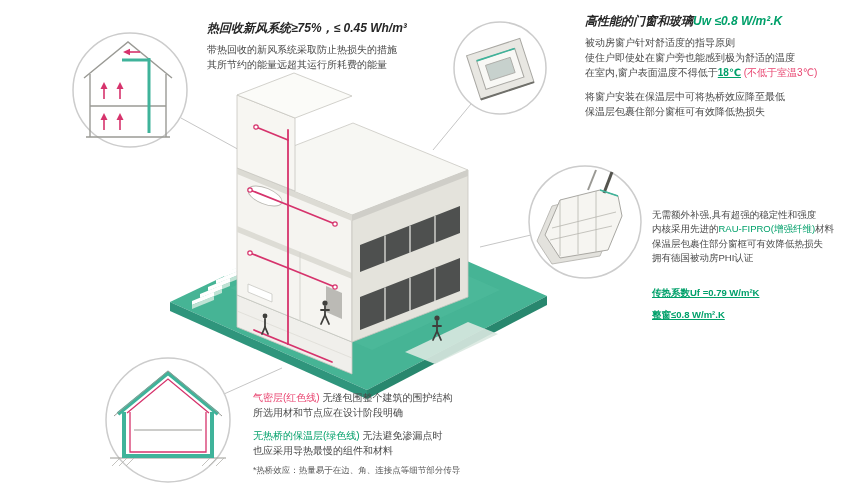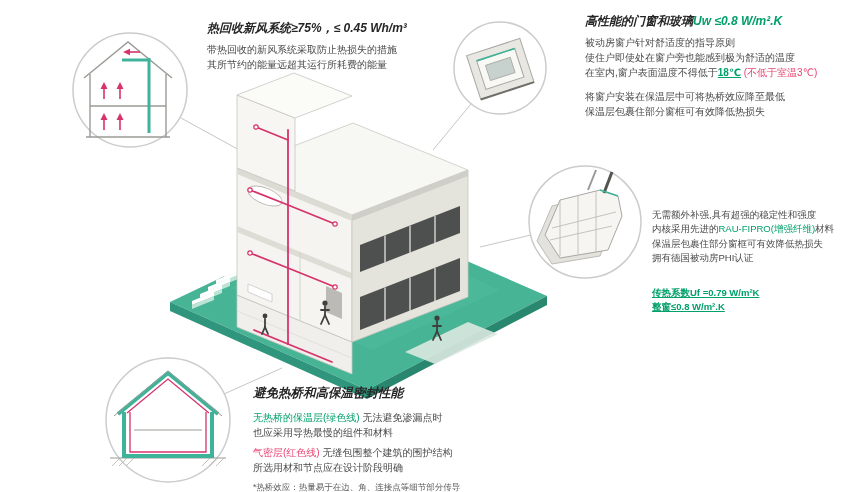--- a/index.html
+++ b/index.html
@@ -11,21 +11,21 @@
     overflow:hidden;
     color:#454545;
   }
   svg.art { position:absolute; left:0; top:0; }
   .txt { position:absolute; }
   .line { white-space:nowrap; }
   .title { font-weight:bold; color:#262626; font-size:12px; white-space:nowrap;font-style:italic; }
   .title-lg { font-size:12.5px; }
   .body { font-size:10px; line-height:1.5; color:#4a4a4a; margin-top:5px; }
   .body-sm { font-size:9.5px; line-height:1.5; color:#4a4a4a; }
-  .green { color:#00a06a; }
+  .green { color:#00a06a;margin-top:8px; }
   .red { color:#e8436f; }
   .bold { font-weight:bold;text-decoration:underline; }
   .footnote { font-size:8.5px; color:#5a5a5a; margin-top:7px; white-space:nowrap; }
 </style>
 </head>
 <body>
 
 <svg class="art" width="865" height="492" viewBox="0 0 865 492">
 
   <g stroke="#c6c6c6" stroke-width="1">
@@ -240,27 +240,26 @@
   <div class="line">
     <span>内核采用先进的</span><span class="green">RAU-FIPRO(增强纤维)</span><span>材料</span>
   </div>
   <div class="line">保温层包裹住部分窗框可有效降低热损失</div>
   <div class="line">拥有德国被动房PHI认证</div>
   <div class="line green bold" style="margin-top:21px;">传热系数Uf =0.79 W/m²K</div>
   <div class="line green bold">整窗≤0.8 W/m².K</div>
 </div>
 
 <div class="txt" style="left:253px; top:385px; width:330px;">
-  <div class="title title-lg">避免热桥和高保温密封性能</div>
+  <div class="body">
+    <div class="line">
+      <span class="red">气密层(红色线)</span><span> 无缝包围整个建筑的围护结构</span>
+    </div>
+    <div class="line">所选用材和节点应在设计阶段明确</div>
+  </div>
   <div class="body" style="margin-top:8px;">
     <div class="line">
       <span class="green">无热桥的保温层(绿色线)</span><span> 无法避免渗漏点时</span>
     </div>
     <div class="line">也应采用导热最慢的组件和材料</div>
   </div>
-  <div class="body">
-    <div class="line">
-      <span class="red">气密层(红色线)</span><span> 无缝包围整个建筑的围护结构</span>
-    </div>
-    <div class="line">所选用材和节点应在设计阶段明确</div>
-  </div>
   <div class="footnote">*热桥效应：热量易于在边、角、连接点等细节部分传导</div>
 </div>
 
 </body></html>

